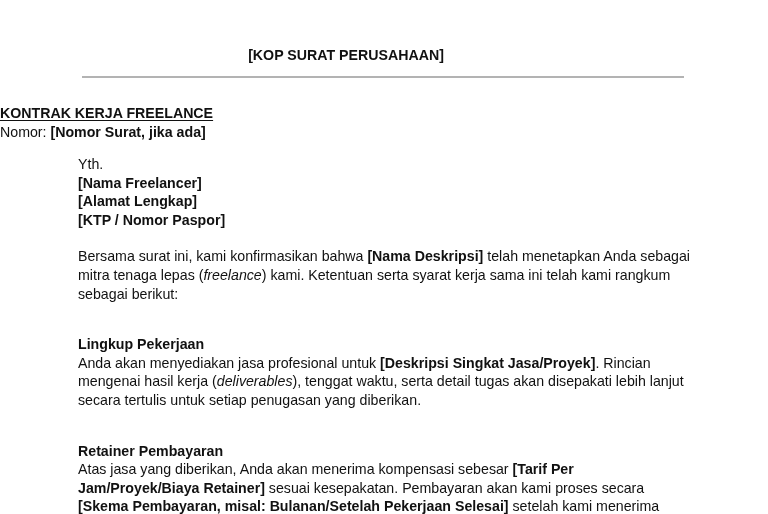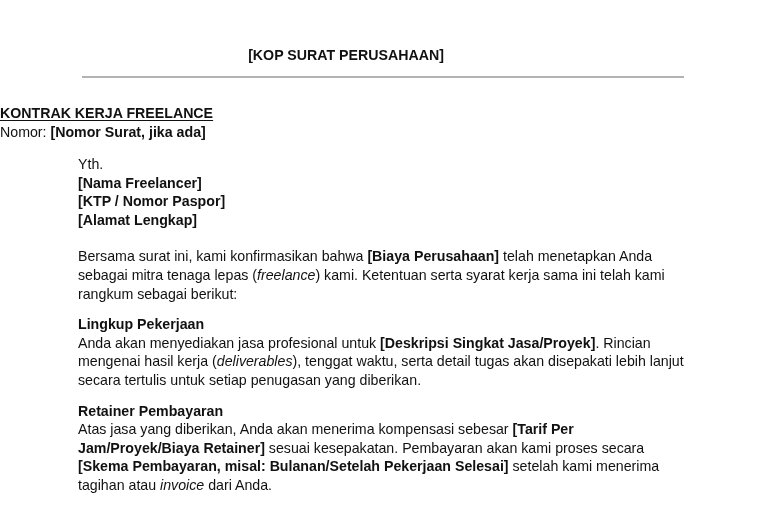--- a/index.html
+++ b/index.html
@@ -58,21 +58,21 @@
       position: absolute;
       top: 155px;
       left: 78px;
       width: 620px;
     }
     .addr-line { display: block; }
     .b { font-weight: bold; }
     .i { font-style: italic; text-align: right; }
     p { margin: 0; }
     .para { margin-top: 18px; }
-    .section { margin-top: 12px; }
+    .section { margin-top: 32px; }
     .section-title { font-weight: bold; display: block; }
   </style>
 </head>
 <body>
 
 <div class="page">
 
   <div class="letterhead">[KOP SURAT PERUSAHAAN]</div>
 
   <div class="divider"></div>
@@ -80,25 +80,25 @@
   <div class="title-block">
     <div class="title">KONTRAK KERJA FREELANCE</div>
     <div><span>Nomor: </span><span class="b">[Nomor Surat, jika ada]</span></div>
   </div>
 
   <div class="content">
 
     <div>
       <span class="addr-line">Yth.</span>
       <span class="addr-line b">[Nama Freelancer]</span>
+      <span class="addr-line b">[Alamat Lengkap]</span>
       <span class="addr-line b">[KTP / Nomor Paspor]</span>
-      <span class="addr-line b">[Alamat Lengkap]</span>
     </div>
 
-    <p class="para"><span>Bersama surat ini, kami konfirmasikan bahwa </span><span class="b">[Biaya Perusahaan]</span><span> telah menetapkan Anda sebagai mitra tenaga lepas (</span><span class="i">freelance</span><span>) kami. Ketentuan serta syarat kerja sama ini telah kami rangkum sebagai berikut:</span></p>
+    <p class="para"><span>Bersama surat ini, kami konfirmasikan bahwa </span><span class="b">[Nama Deskripsi]</span><span> telah menetapkan Anda sebagai mitra tenaga lepas (</span><span class="i">freelance</span><span>) kami. Ketentuan serta syarat kerja sama ini telah kami rangkum sebagai berikut:</span></p>
 
     <div class="section">
       <span class="section-title">Lingkup Pekerjaan</span>
       <p><span>Anda akan menyediakan jasa profesional untuk </span><span class="b">[Deskripsi Singkat Jasa/Proyek]</span><span>. Rincian mengenai hasil kerja (</span><span class="i">deliverables</span><span>), tenggat waktu, serta detail tugas akan disepakati lebih lanjut secara tertulis untuk setiap penugasan yang diberikan.</span></p>
     </div>
 
     <div class="section">
       <span class="section-title">Retainer Pembayaran</span>
       <p><span>Atas jasa yang diberikan, Anda akan menerima kompensasi sebesar </span><span class="b">[Tarif Per Jam/Proyek/Biaya Retainer]</span><span> sesuai kesepakatan. Pembayaran akan kami proses secara </span><span class="b">[Skema Pembayaran, misal: Bulanan/Setelah Pekerjaan Selesai]</span><span> setelah kami menerima tagihan atau </span><span class="i">invoice</span><span> dari Anda.</span></p>
     </div>

